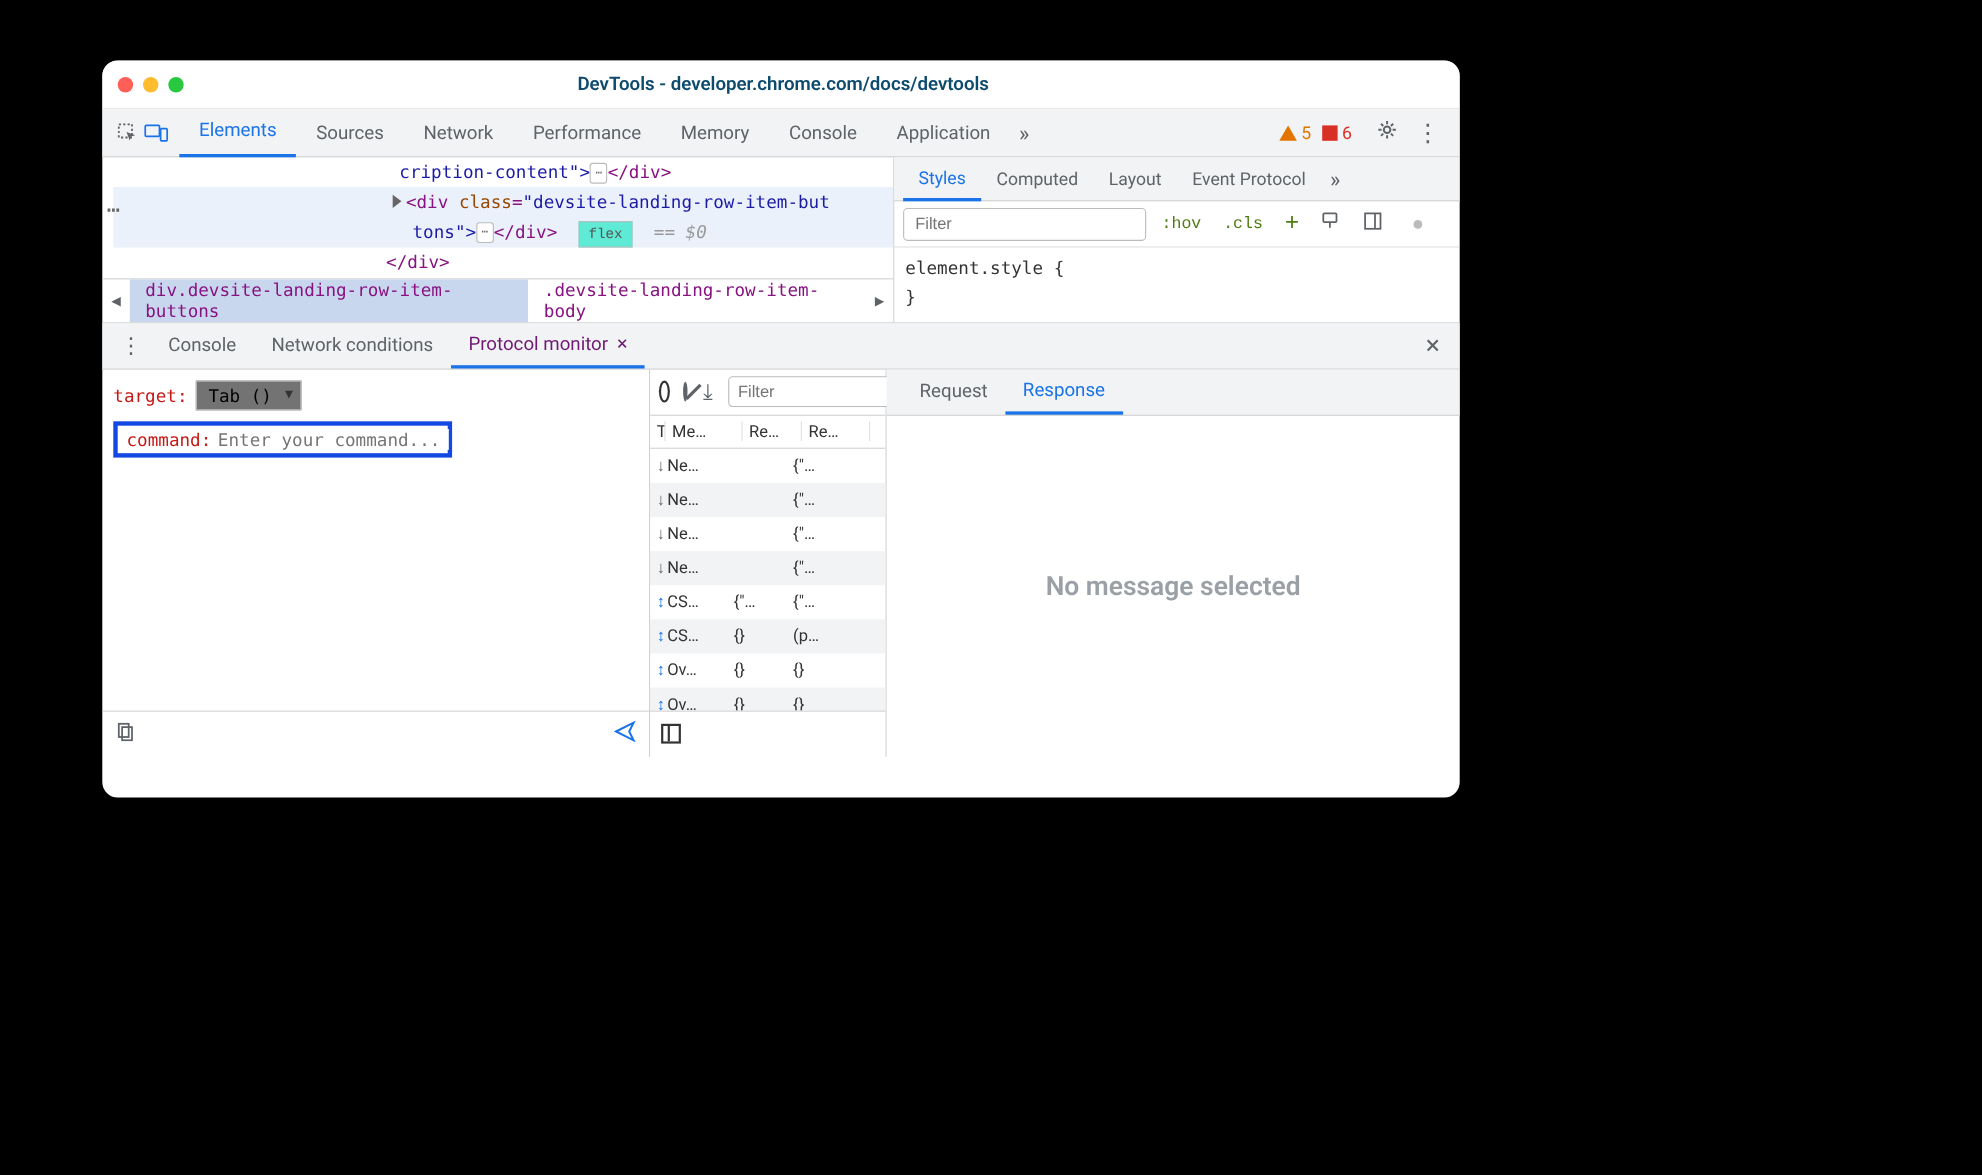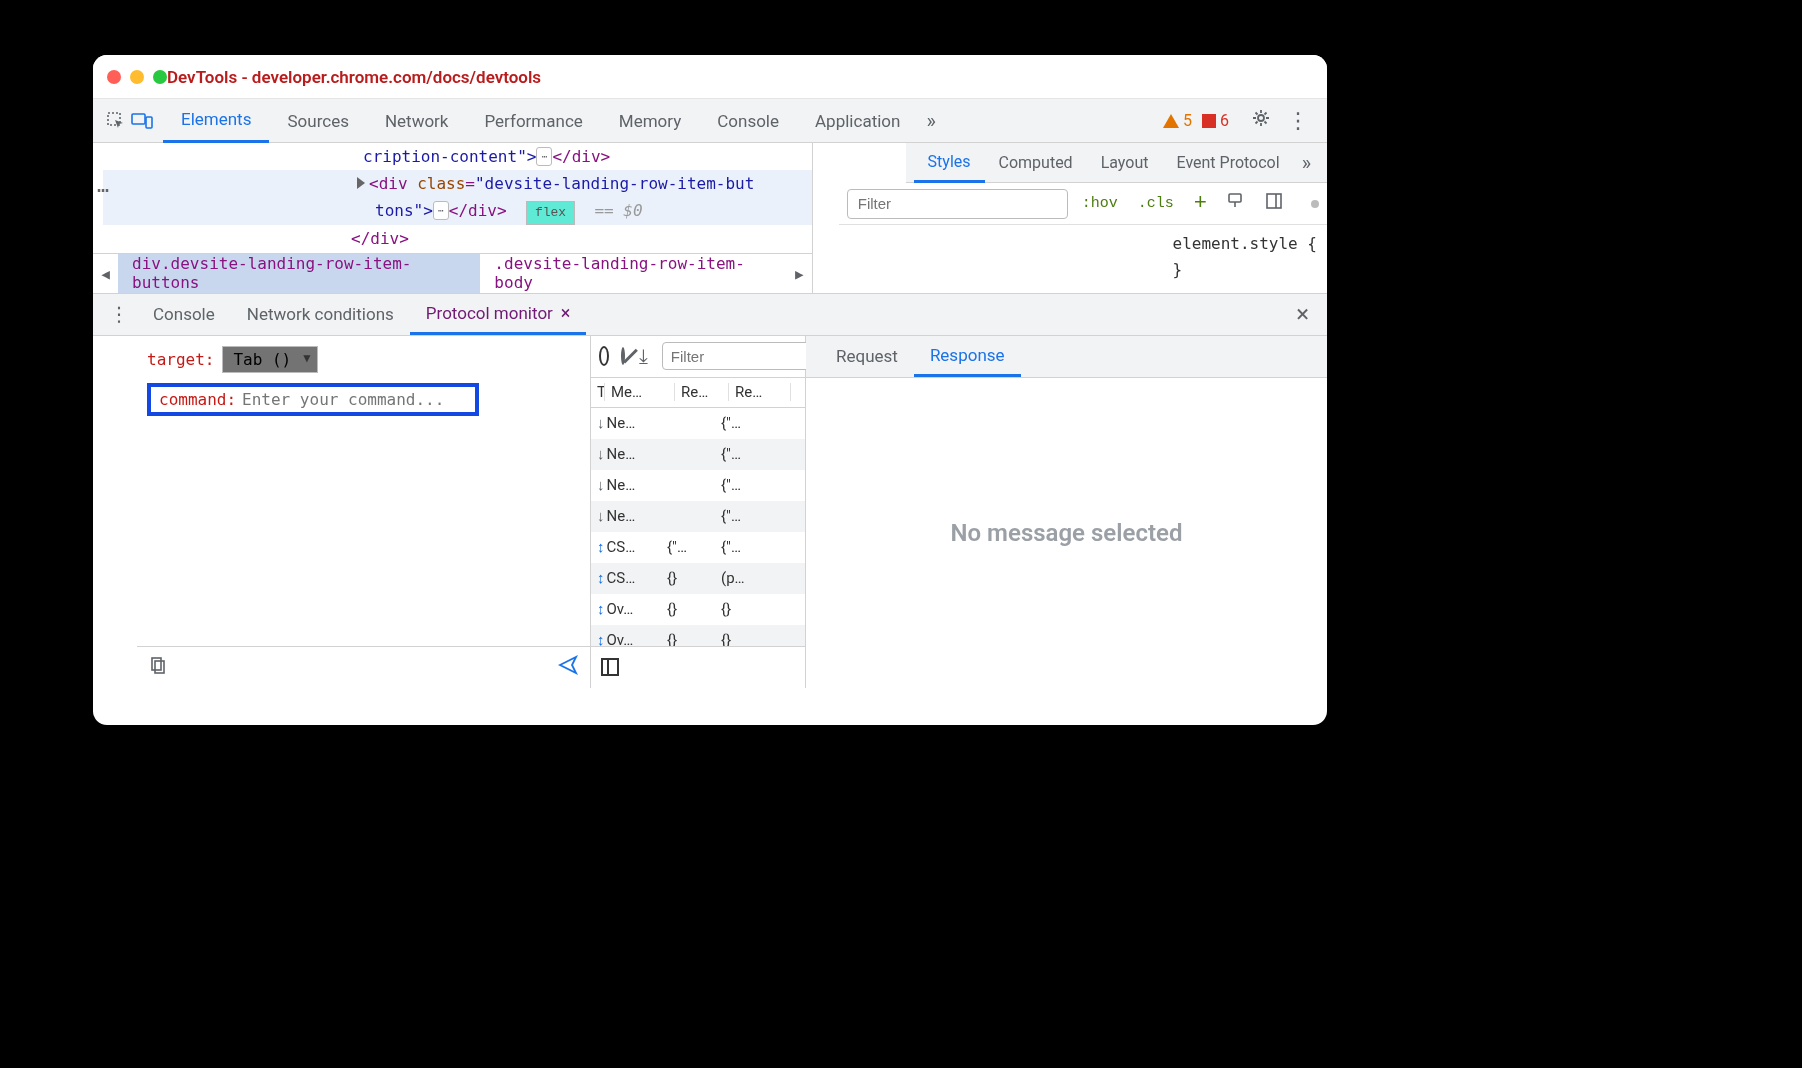--- a/index.html
+++ b/index.html
@@ -2,35 +2,35 @@
 <html><head>
 <meta charset="utf-8">
 <style>
 * { margin:0; padding:0; box-sizing:border-box; }
 body { background:#000; font-family:-apple-system,BlinkMacSystemFont,"Segoe UI",Roboto,sans-serif; font-size:15px; color:#333; width:1802px; height:1068px; position:relative; }
 .window { position:absolute; left:93px; top:55px; width:1234px; height:670px; background:#fff; border-radius:14px; overflow:hidden; box-shadow:0 20px 60px rgba(0,0,0,.45); display:flex; flex-direction:column; }
 .titlebar { height:44px; background:#fff; display:flex; align-items:center; padding:0 14px; border-bottom:1px solid #e5e5e5; }
 .traffic { display:flex; gap:9px; }
 .dot { width:14px; height:14px; border-radius:50%; }
 .dot.r{background:#ff5f57}.dot.y{background:#febc2e}.dot.g{background:#28c840}
-.title { flex:1; font-weight:600; font-size:17px; color:#b91c1c; }
+.title { flex:1; text-align:center; font-weight:600; font-size:17px; color:#0c4a6e; }
 .main-tabs { height:44px; border-bottom:1px solid #d2d2d2; display:flex; align-items:center; padding:0 10px; gap:0; background:#f1f3f4; }
 .main-tabs .icn { width:26px; height:26px; display:flex; align-items:center; justify-content:center; color:#5f6368; }
 .main-tabs .icn.blue{color:#1a73e8}
 .tab { padding:0 18px; height:44px; display:flex; align-items:center; color:#5f6368; font-size:17px; cursor:pointer; }
 .tab.active { color:#1a73e8; border-bottom:3px solid #1a73e8; position:relative; }
 .chev { font-size:20px; color:#5f6368; padding:0 8px; }
 .spacer { flex:1; }
 .warn { display:flex; align-items:center; gap:4px; font-size:16px; color:#e37400; margin-right:10px; }
 .warn .tri { width:0;height:0;border-left:8px solid transparent;border-right:8px solid transparent;border-bottom:14px solid #e37400; }
 .err { display:flex; align-items:center; gap:4px; font-size:16px; color:#d93025; margin-right:14px; }
 .err .sq { width:14px; height:14px; background:#d93025; display:inline-block; }
 .gear,.kebab { color:#5f6368; font-size:22px; padding:0 8px; cursor:pointer; }
 .left-col { width:720px; display:flex; flex-direction:column; border-right:1px solid #d2d2d2; min-height:0; }
-.right-col { flex:1; display:flex; flex-direction:column; min-height:0;align-items:flex-end; }
+.right-col { flex:1; display:flex; flex-direction:column; min-height:0; }
 .elements-body { flex:1; overflow:hidden; position:relative; font-family:Menlo,Consolas,monospace; font-size:16px; line-height:1.7; padding-left:10px; color:#333; }
 .code-line { padding-left:260px; }
 .code-line.hl { background:#eaf1fb; }.attrn{color:#994500}.attrv{color:#1a1aa6}.syn{color:#881280}
 .expand-dots { display:inline-block; border:1px solid #bbb; background:#fff; border-radius:3px; font-size:10px; padding:0 4px; color:#666; position:relative; top:-2px; }
 .flex-pill { display:inline-block; border:1px solid #bbb; background:#5eead4; border-radius:0; font-size:13px; padding:0 8px; color:#555;font-family:Liberation Mono, monospace; }
 .eq0 { color:#999; font-style:italic; }
 .ovf { position:absolute; left:4px; top:30px; color:#666; font-size:20px; }
 .tri-r { display:inline-block; width:0;height:0;border-top:6px solid transparent;border-bottom:6px solid transparent;border-left:8px solid #666; margin-right:4px; }
 .crumb-bar { height:40px; border-top:1px solid #d2d2d2; display:flex; align-items:center; font-family:Menlo,monospace; font-size:16px; }
 .crumb-arrow { width:26px; text-align:center; color:#5f6368; font-size:22px; }
@@ -44,28 +44,28 @@
 .tb-btn { color:#4d7c0f; font-size:15px; font-family:Liberation Mono, monospace; padding:0 6px; cursor:pointer; }
 .styles-body { padding:6px 10px; font-family:Menlo,monospace; font-size:16px; color:#333; line-height:1.6; }
 .drawer { border-top:1px solid #d2d2d2; display:flex; flex-direction:column; flex:0 0 auto; }
 .drawer-tabs { height:42px; display:flex; align-items:center; padding:0 8px; background:#f1f3f4; border-bottom:1px solid #d2d2d2; }
 .drawer-tabs .kebab { font-size:20px; }
 .dtab { padding:0 16px; height:42px; display:flex; align-items:center; color:#5f6368; font-size:17px; cursor:pointer; }
 .dtab.active { color:#701a75; border-bottom:3px solid #1a73e8; }
 .dtab .x { margin-left:8px; font-size:18px; }
 .close-x { margin-left:auto; font-size:24px; color:#5f6368; padding:0 10px; cursor:pointer; }
 .drawer-body { display:flex; height:352px; }
-.pm-left { width:498px; display:flex; flex-direction:column; border-right:1px solid #d2d2d2; position:relative;padding-left:44px; }
+.pm-left { width:498px; display:flex; flex-direction:column; border-right:1px solid #d2d2d2; position:relative; }
 .pm-form { padding:10px 10px; font-family:Menlo,monospace; font-size:16px; }
 .pm-row { display:flex; align-items:center; gap:8px; margin-bottom:10px; }
 .pm-label { color:#c41a16; }
 .pm-select { border:1px solid #bbb; padding:3px 26px 3px 10px; font-family:inherit; font-size:16px; background:#737373; appearance:none; position:relative; }
 .pm-select-wrap { position:relative; }
 .pm-select-wrap::after { content:"▼"; position:absolute; right:8px; top:5px; font-size:12px; color:#333; pointer-events:none; }
-.pm-cmd-row { border:4px solid #1448e3; padding:3px 8px; display:flex; gap:6px; width:332px; }
+.pm-cmd-row { border:4px solid #1448e3; padding:3px 8px; display:flex; gap:6px; width:308px; }
 .pm-cmd-input { border:none; outline:none; font-family:Menlo,monospace; font-size:16px; color:#999; flex:1; }
 .pm-footer { margin-top:auto; height:42px; border-top:1px solid #d2d2d2; display:flex; align-items:center; padding:0 12px; }
 .pm-footer .sp { flex:1; }
 .send-icn { color:#1a73e8; font-size:20px; }
 .pm-mid { width:215px; display:flex; flex-direction:column; border-right:1px solid #d2d2d2; }
 .pm-toolbar { height:42px; display:flex; align-items:center; padding:0 10px; gap:14px; border-bottom:1px solid #d2d2d2; }
 .rec-dot { width:16px; height:16px; border-radius:50%; background:#333; border:3px solid #fff; box-shadow:0 0 0 2px #333; }
 .ban { width:18px; height:18px; border:2.5px solid #5f6368; border-radius:50%; position:relative; }
 .ban::after { content:""; position:absolute; width:2.5px; height:18px; background:#5f6368; left:6px; top:-2px; transform:rotate(45deg); }
 .dl { font-size:20px; color:#5f6368; }

